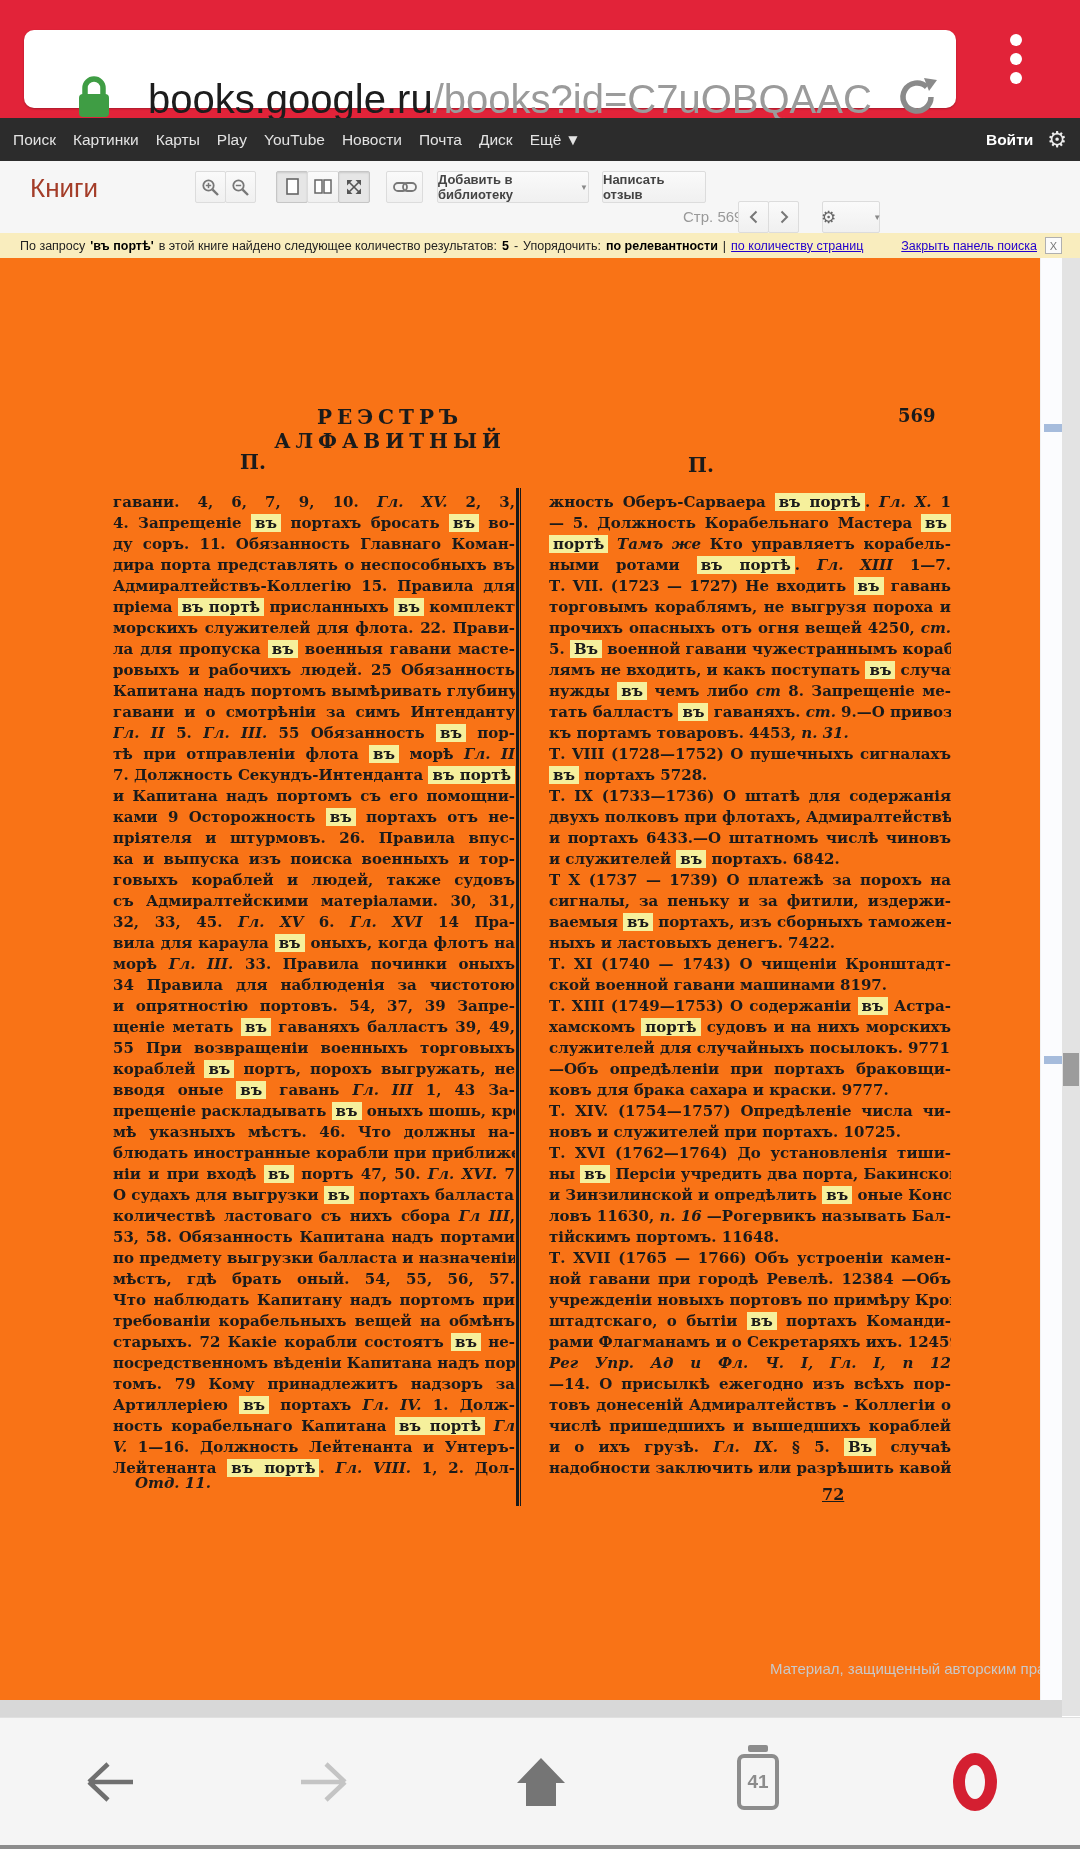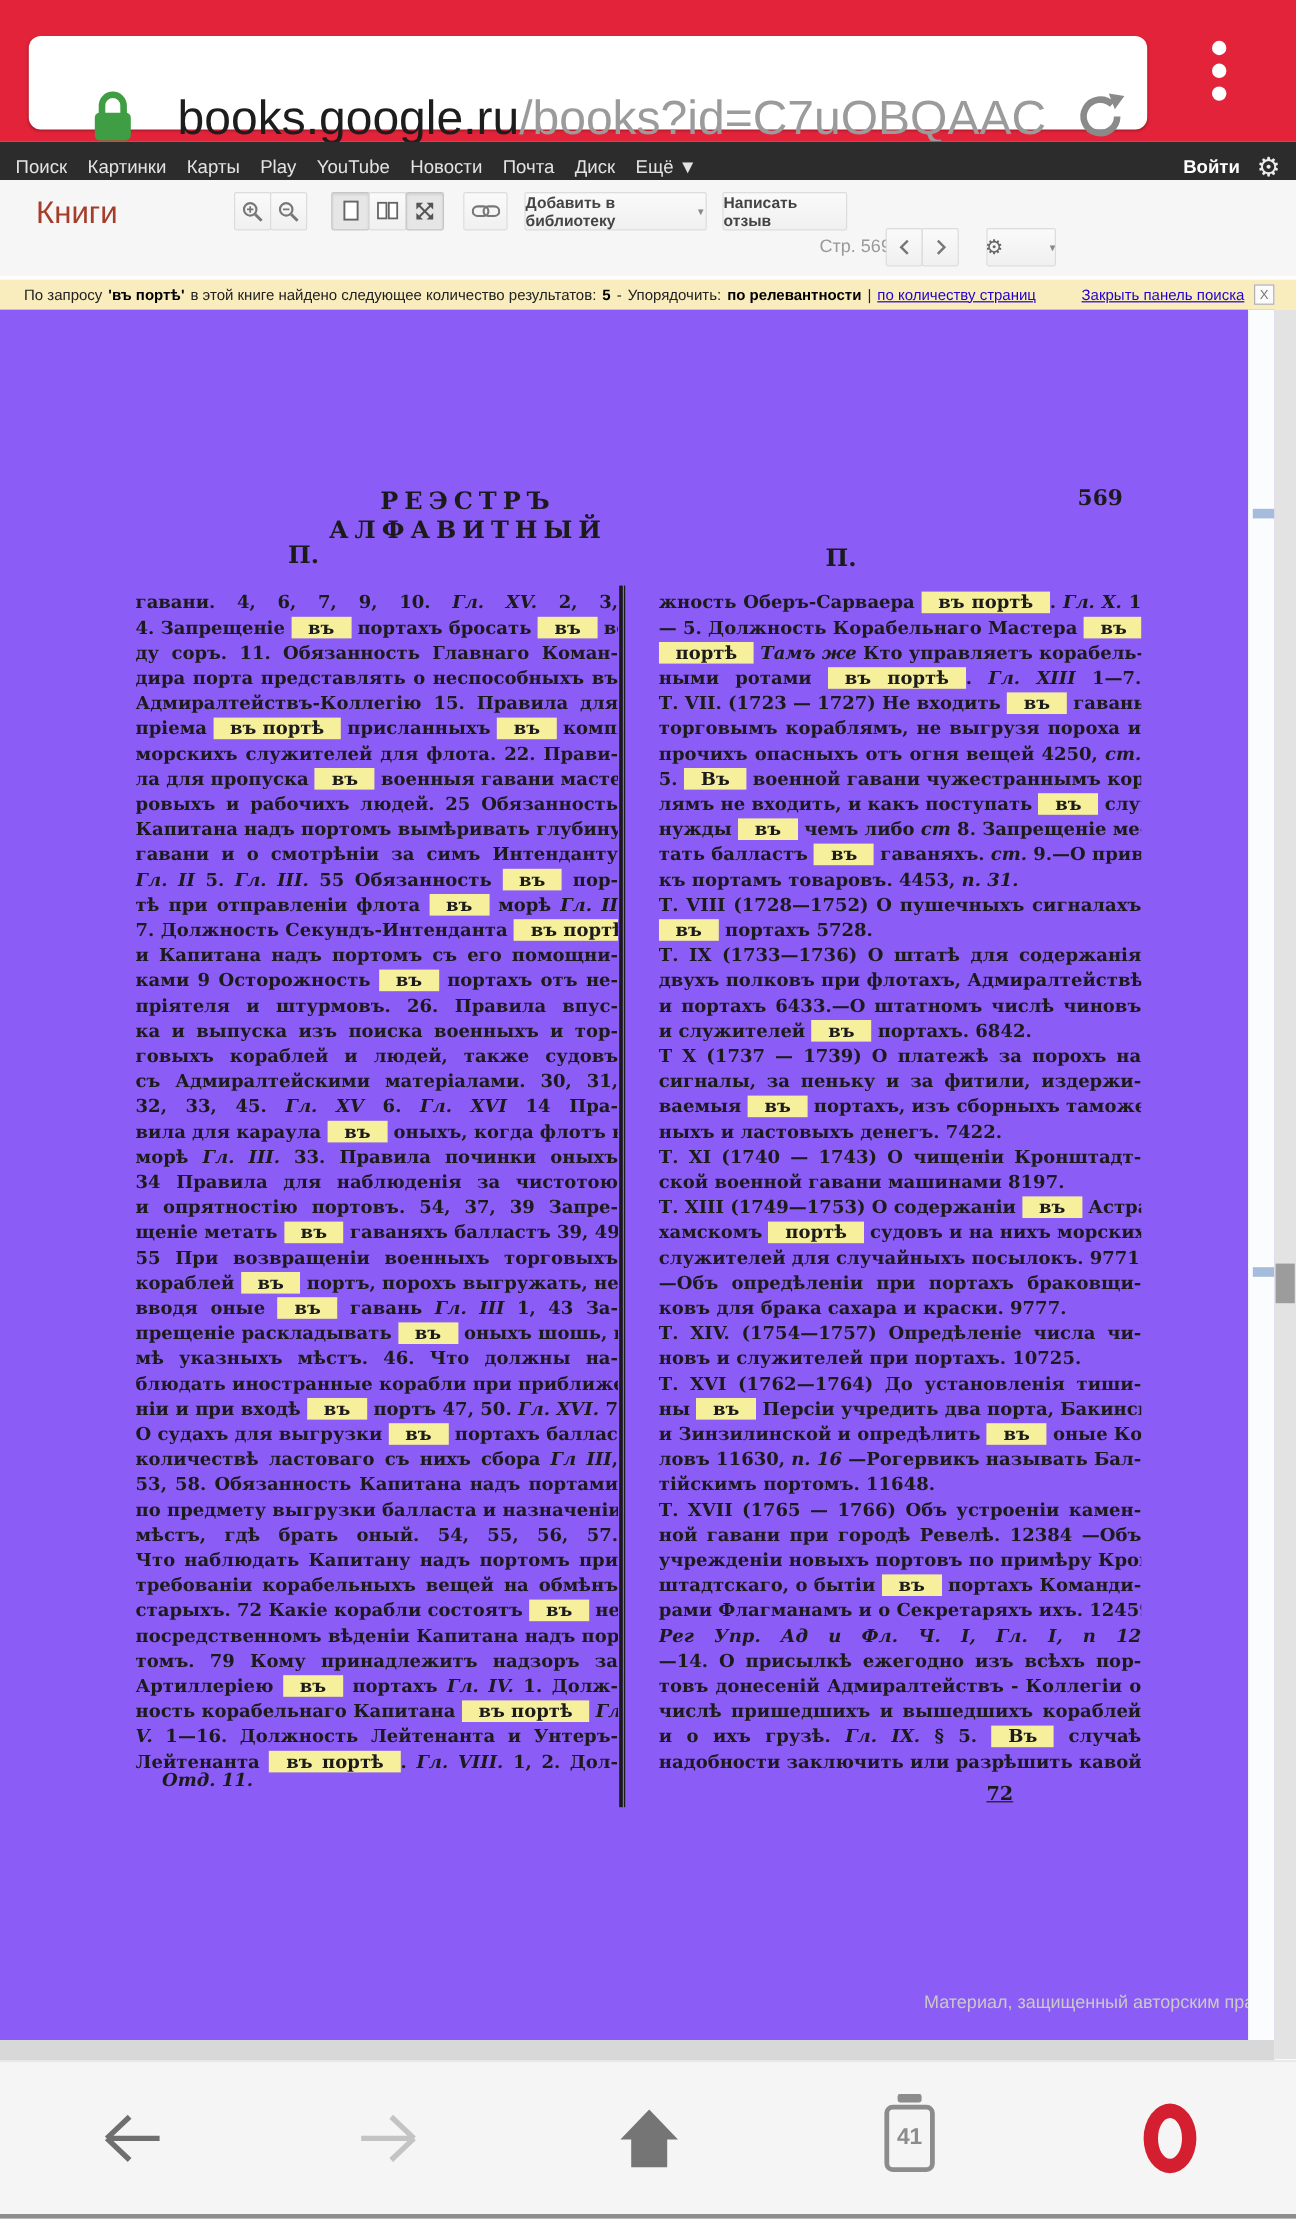--- a/index.html
+++ b/index.html
@@ -20,49 +20,49 @@
   
   .gbar { position:absolute; left:0; top:118px; width:1080px; height:43px; background:#2c2c2c; display:flex; align-items:center; }
   .gbar-items { display:flex; gap:17px; padding-left:13px; }
   .gbar-items span { font-size:15.5px; color:#e3e3e3; white-space:nowrap; }
   .gbar-more-caret { font-size:8px; color:#b9b9b9; margin-left:4px; }
   .gbar-right { position:absolute; right:13px; display:flex; align-items:center; gap:14px; }
   .gbar-signin { font-size:15.5px; font-weight:bold; color:#fff; }
   .gbar-gear { font-size:22px; color:#ececec; }
 
   
-  .toolbar { position:absolute; left:0; top:150px; width:1080px; height:80px; background:#f6f6f6; }
+  .toolbar { position:absolute; left:0; top:161px; width:1080px; height:80px; background:#f6f6f6; }
   .brand { position:absolute; left:30px; top:12px; font-size:26px; color:#a43d29; }
   .btn { position:absolute; height:32px; background:linear-gradient(#fafafa,#f0f0f0); border:1px solid #dcdcdc; border-radius:2px; display:flex; align-items:center; justify-content:center; color:#444; font-size:13px; font-weight:bold;gap:28px; }
   .btn.sel { background:#e6e6e6; border-color:#c6c6c6; box-shadow:inset 0 1px 2px rgba(0,0,0,.12); }
   .caret { font-size:8px; color:#888; margin-left:9px; }
   .pagenum-label { position:absolute; left:683px; top:47px; font-size:15px; color:#999; }
 
   
   .searchbar { position:absolute; left:0; top:233px; width:1080px; height:25px; background:#f9edbe; display:flex; align-items:center; font-size:12.5px; color:#222; }
   .searchbar .seg { margin-left:5px; white-space:nowrap; }
   .searchbar .first { margin-left:20px; }
   .searchbar b { color:#000; }
   .slink { color:#2200cc; text-decoration:underline; }
   .sb-right { position:absolute; right:18px; display:flex; align-items:center; gap:8px; }
   .sb-close-x { width:17px; height:17px; border:1px solid #b0b0b0; background:#fbfbfb; color:#777; font-size:11px; display:flex; align-items:center; justify-content:center; }
 
   
-  .scanpage { position:absolute; left:0; top:258px; width:1062px; height:1442px; background:#8b5cf6; }
+  .scanpage { position:absolute; left:0; top:258px; width:1062px; height:1442px; background:#f97316; }
   .scan-serif { font-family:"DejaVu Serif","Liberation Serif",serif; font-weight:bold; color:#1b1b1b; }
   .scan-title { position:absolute; left:230px; top:147px; width:320px; text-align:center; font-size:20px; letter-spacing:5px; }
   .scan-pageno { position:absolute; left:898px; top:147px; font-size:18px; }
   .sec-left { position:absolute; left:240px; top:192px; font-size:20px; }
   .sec-right { position:absolute; left:688px; top:195px; font-size:20px; }
   .col { position:absolute; top:234px; width:402px; }
   .col-left { left:113px; }
   .col-right { left:549px; }
   .line { height:21px; line-height:21px; font-size:15px; text-align:justify; text-align-last:justify; overflow:hidden; white-space:nowrap; }
   .line.noj { text-align:left; text-align-last:left; }
-  .line .hl { background:#f6f09c; padding:0 14px; }
+  .line .hl { background:#f6f09c; padding:0 4px; }
   .divider { position:absolute; left:516px; top:230px; height:1018px; width:5px; border-left:3px solid #1a1a1a; border-right:1px solid #1a1a1a; }
   .left-footer { position:absolute; left:135px; top:1216px; font-size:15px; font-style:italic; }
   .right-footer { position:absolute; left:822px; top:1227px; font-size:16px;text-decoration:underline; }
   .copyright { position:absolute; left:770px; top:1660px; font-size:15px; color:#c9c9c9; white-space:nowrap; }
 
   
   .hit-track { position:absolute; left:1040px; top:258px; width:22px; height:1442px; background:#fbfcfe; border-left:1px solid #f1f1f1; }
   .hit-marker { position:absolute; left:1044px; width:18px; height:8px; background:#a6bcdc; }
   .gutter { position:absolute; left:1062px; top:258px; width:18px; height:1458px; background:#e3e3e3; }
   .vthumb { position:absolute; left:1063px; top:1053px; width:16px; height:33px; background:#9c9c9c; }

